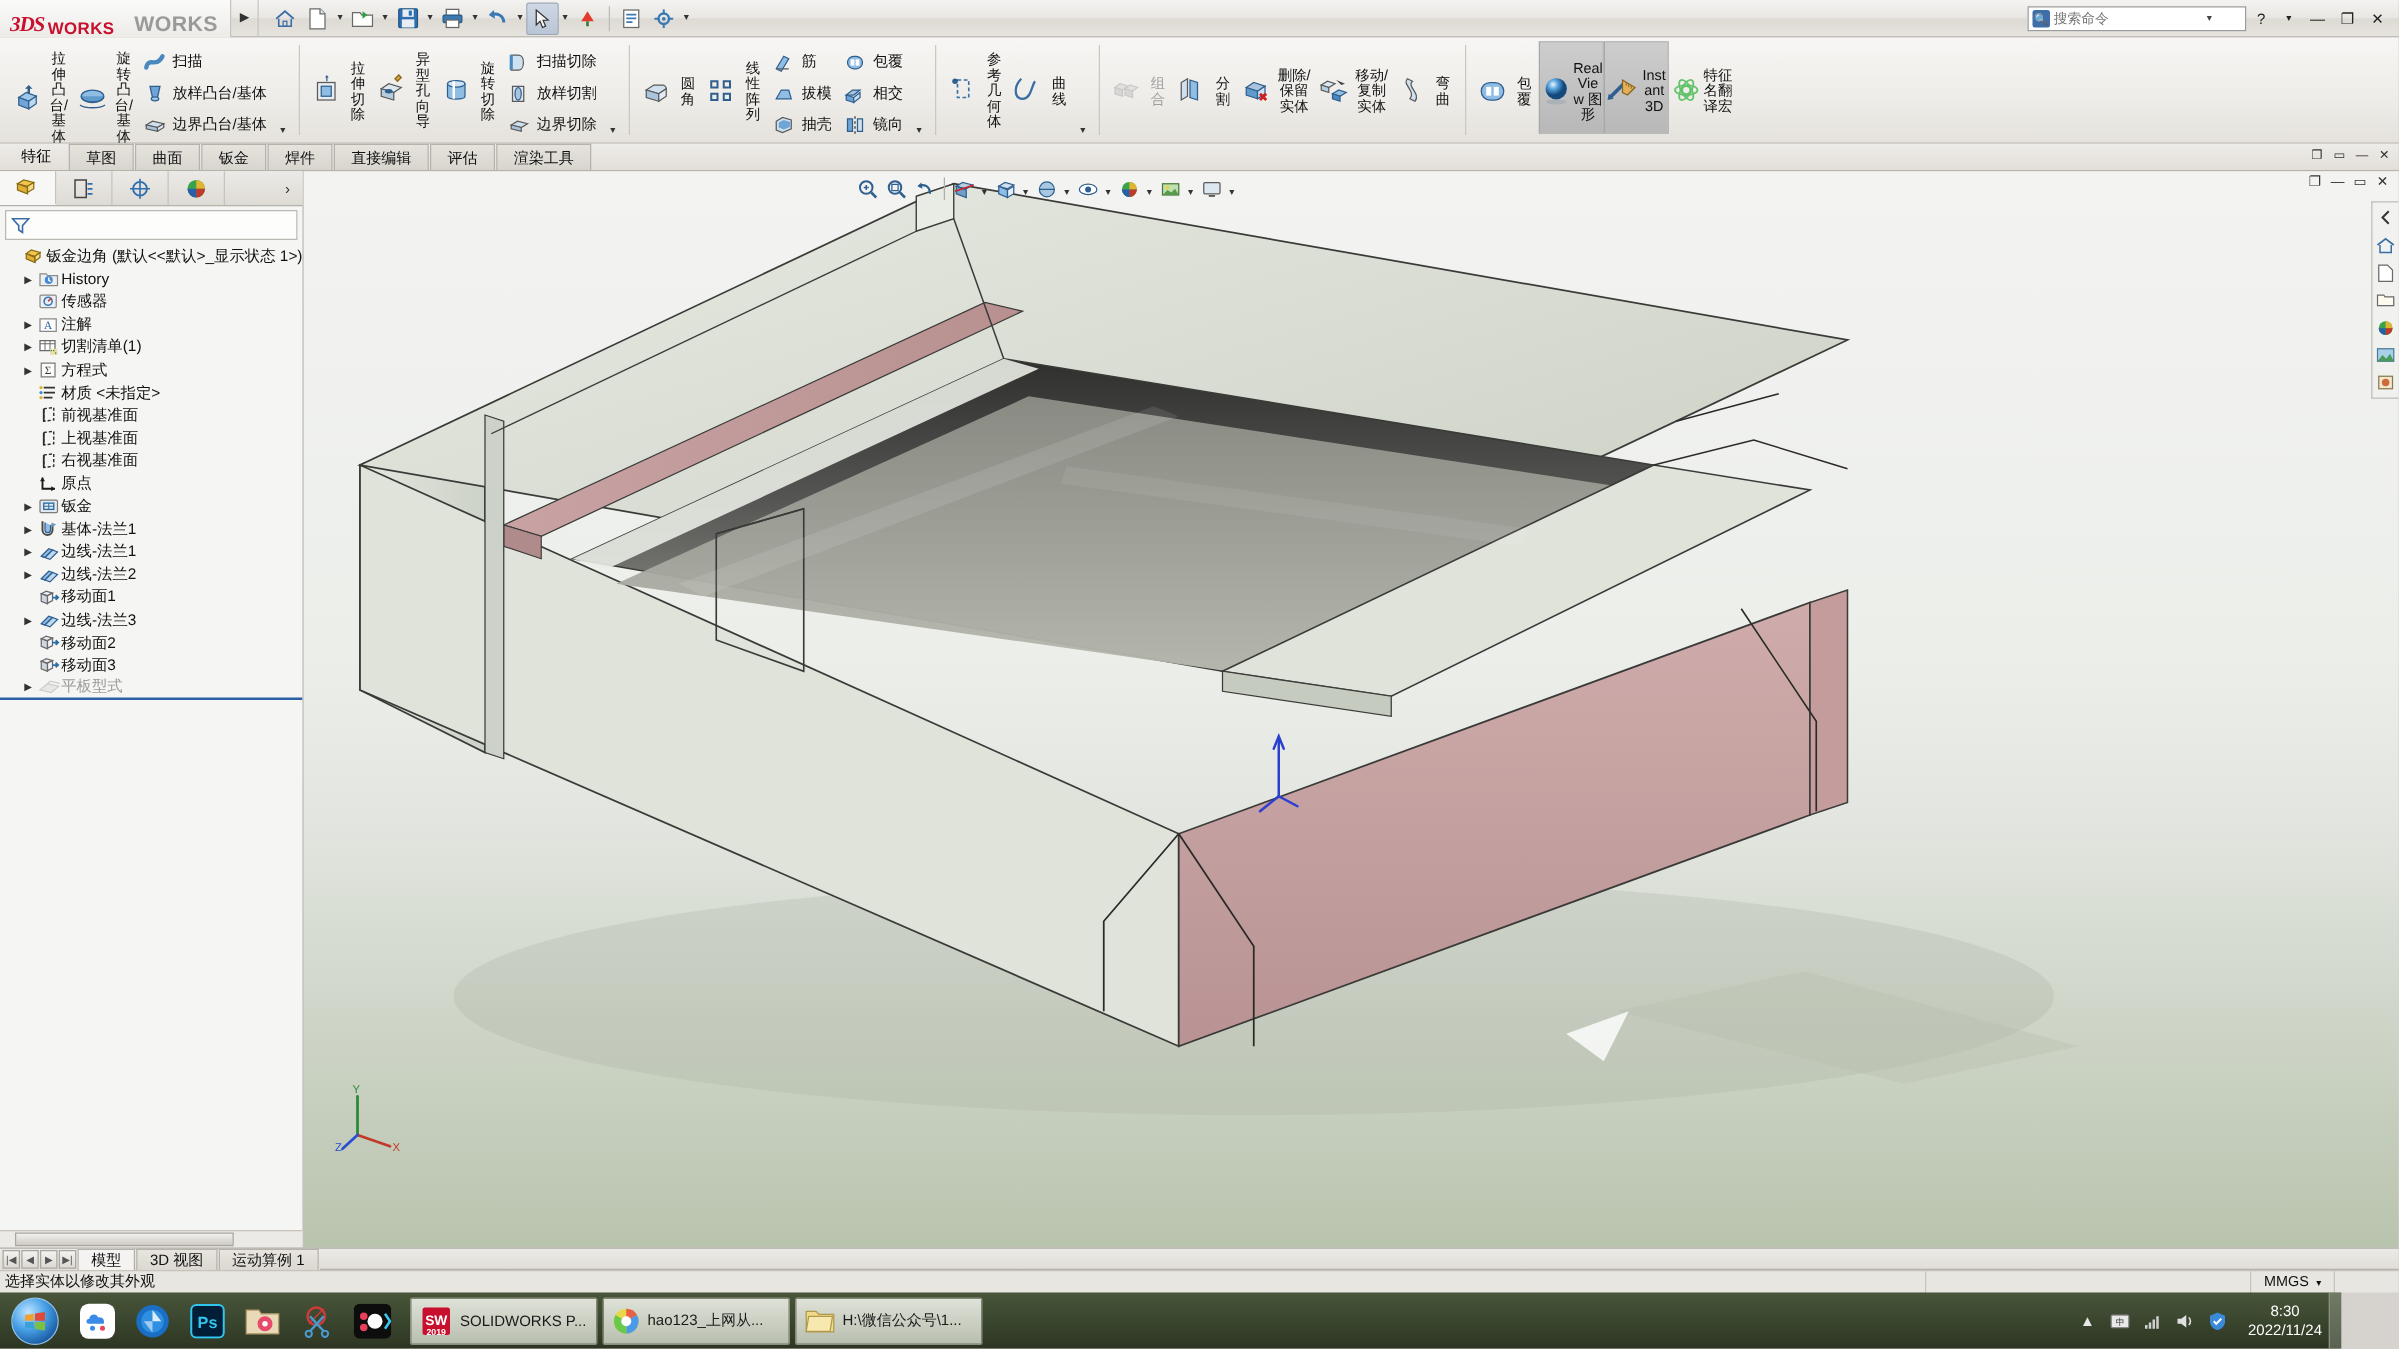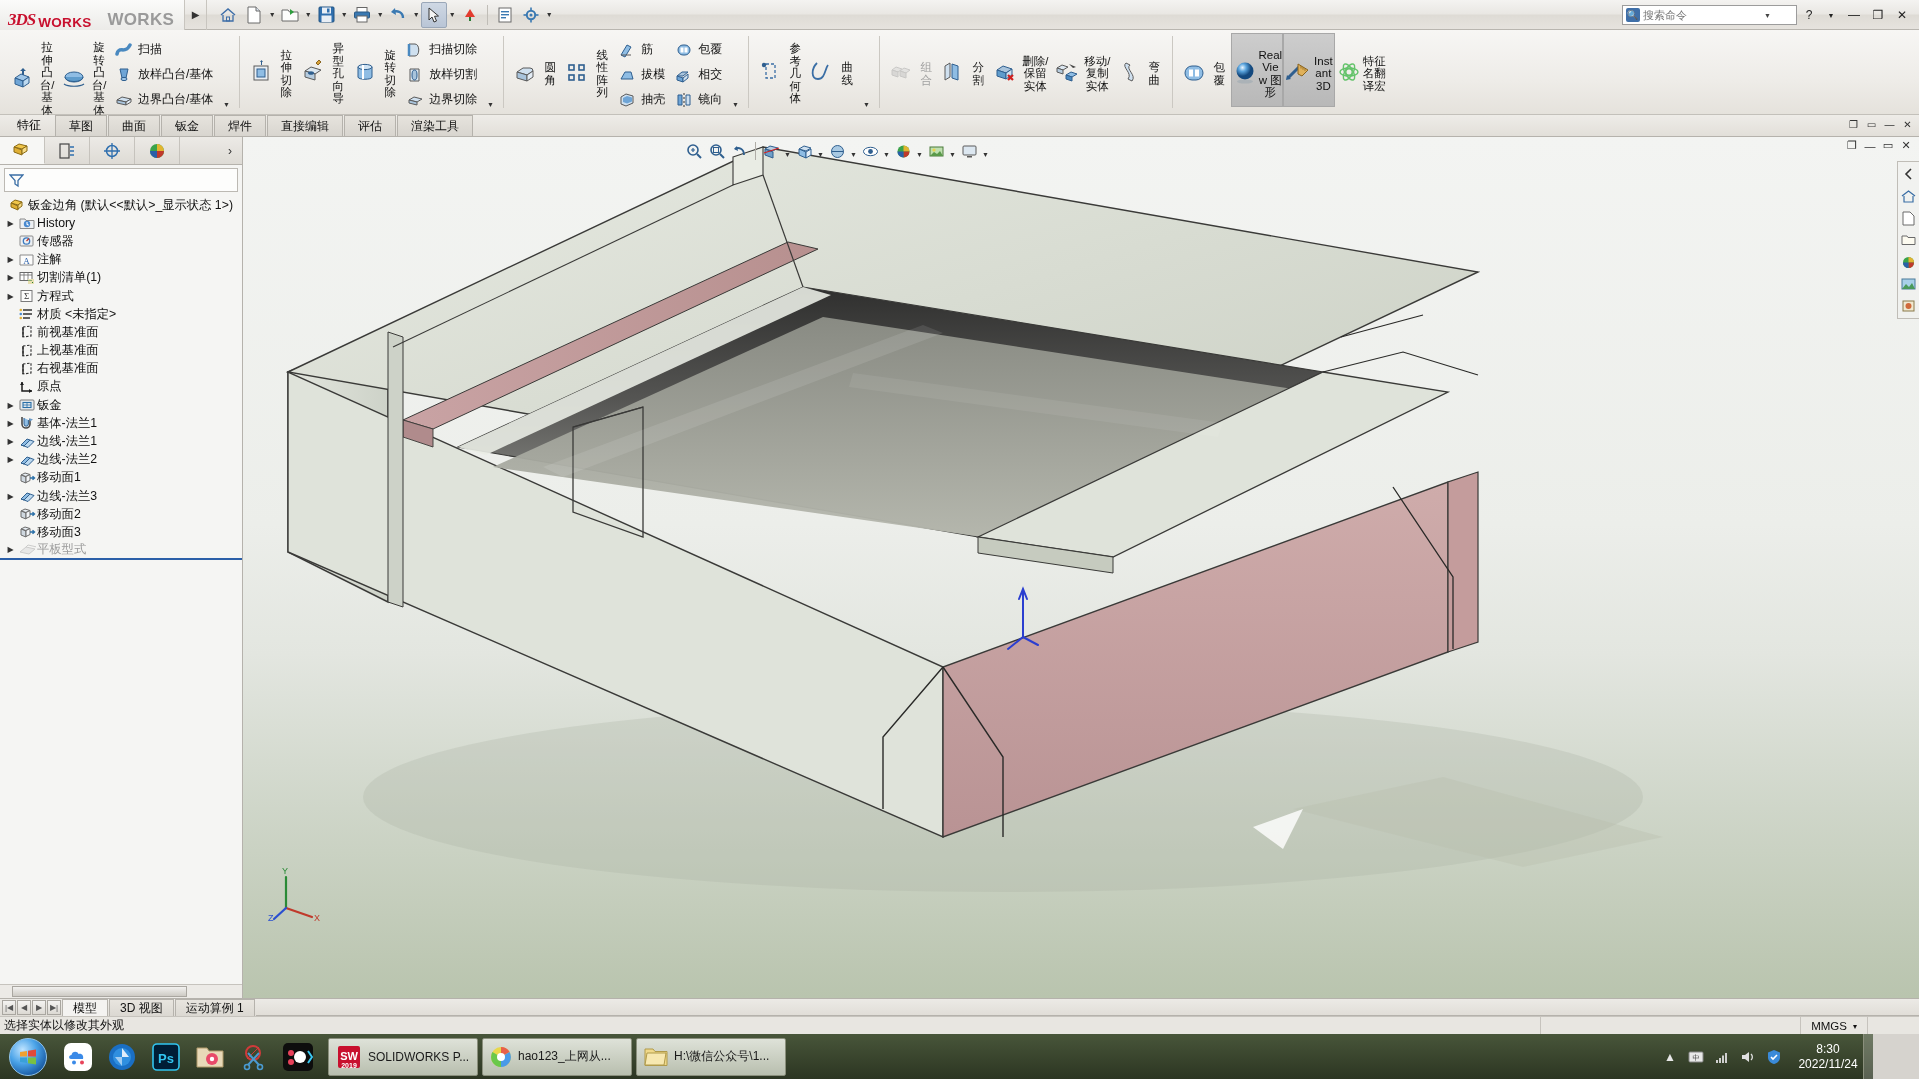--- a/index.html
+++ b/index.html
@@ -125,21 +125,21 @@
     border-bottom: 1px solid #b5b2ac; }
   .lp-tab { width: 45px; display: flex; align-items: center; justify-content: center;
      border-right: 1px solid #c6c3bd; cursor: default; }
   .lp-tab.active { background: #f7f7f5; border-bottom: 1px solid #f7f7f5; }
   .lp-more { flex: 1; display: flex; align-items: center; justify-content: flex-end; padding-right: 10px;
      font-size: 12px; color: #333; }
   .lp-filter { height: 24px; display: flex; align-items: center; border-bottom: 1px solid #cfccc6;
      background: #fdfdfc; margin: 3px 4px 0 4px; border: 1px solid #bcb9b3; }
   .lp-filter .fi { width: 22px; display: flex; align-items: center; justify-content: center; }
   .tree { flex: 1; overflow: hidden; padding-top: 4px; position: relative; }
-  .trow { display: flex; align-items: center; height: 18.2px; padding-left: 4px; font-size: 12.3px;
+  .trow { display: flex; align-items: center; height: 18.2px; padding-left: 16px; font-size: 12.3px;
      color: #111; white-space: nowrap; cursor: default;}
   .trow .exp { width: 13px; display: flex; align-items: center; justify-content: center;
       font-size: 8px; color: #333; }
   .trow .ticn { width: 20px; display: flex; align-items: center; justify-content: center; }
   .trow.root { font-size: 12.3px; }
   .trow.dim { color: #9b9b9b; }
   .trow.sel-underline { border-bottom: 2px solid #2b5fa8; }
   .tree-hscroll { height: 14px; background: #eceae6; border-top: 1px solid #c6c3bd;
       display:flex; align-items:center; }
   .hs-thumb { height: 11px; background: linear-gradient(to bottom,#f2f1ef,#cdcac4); border: 1px solid #a9a6a0;

